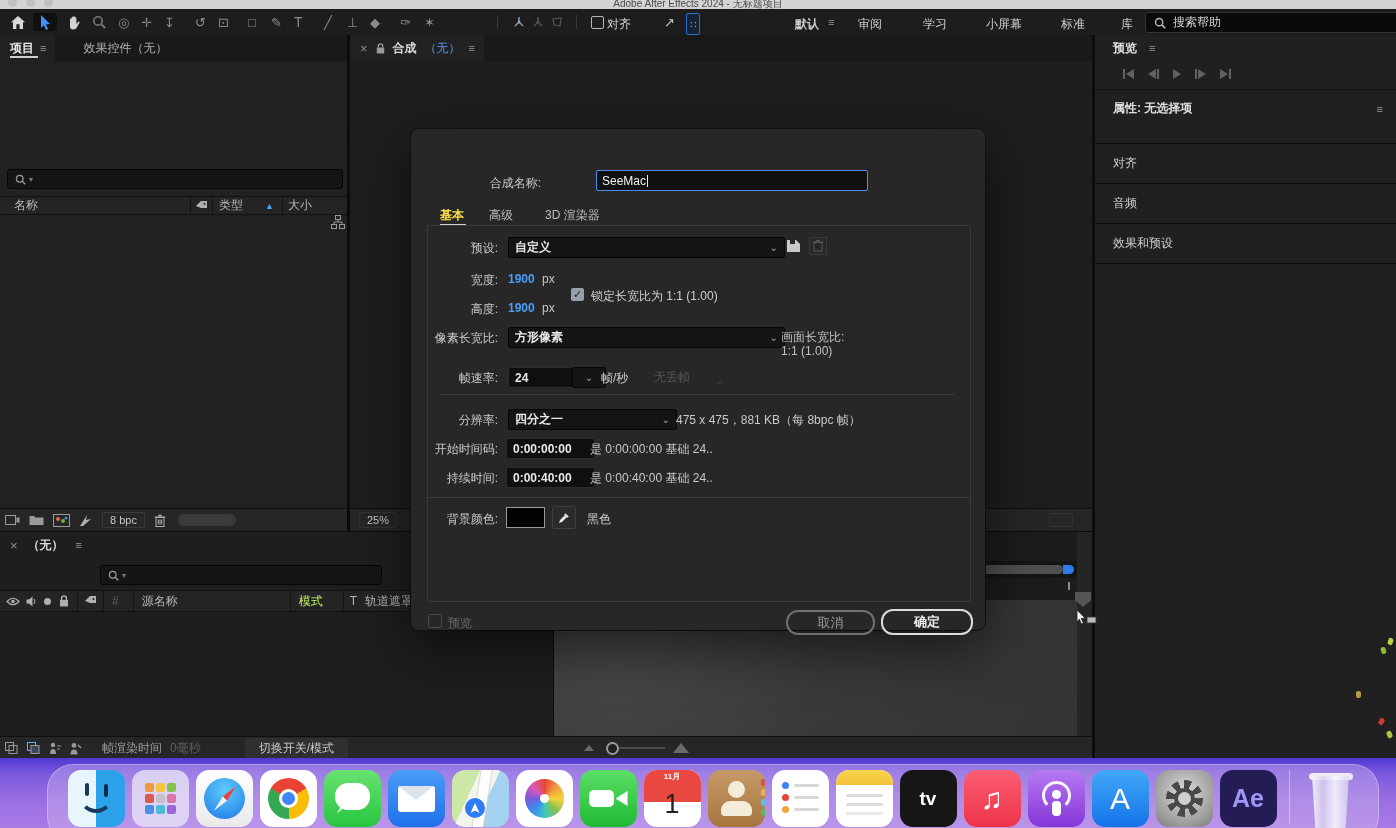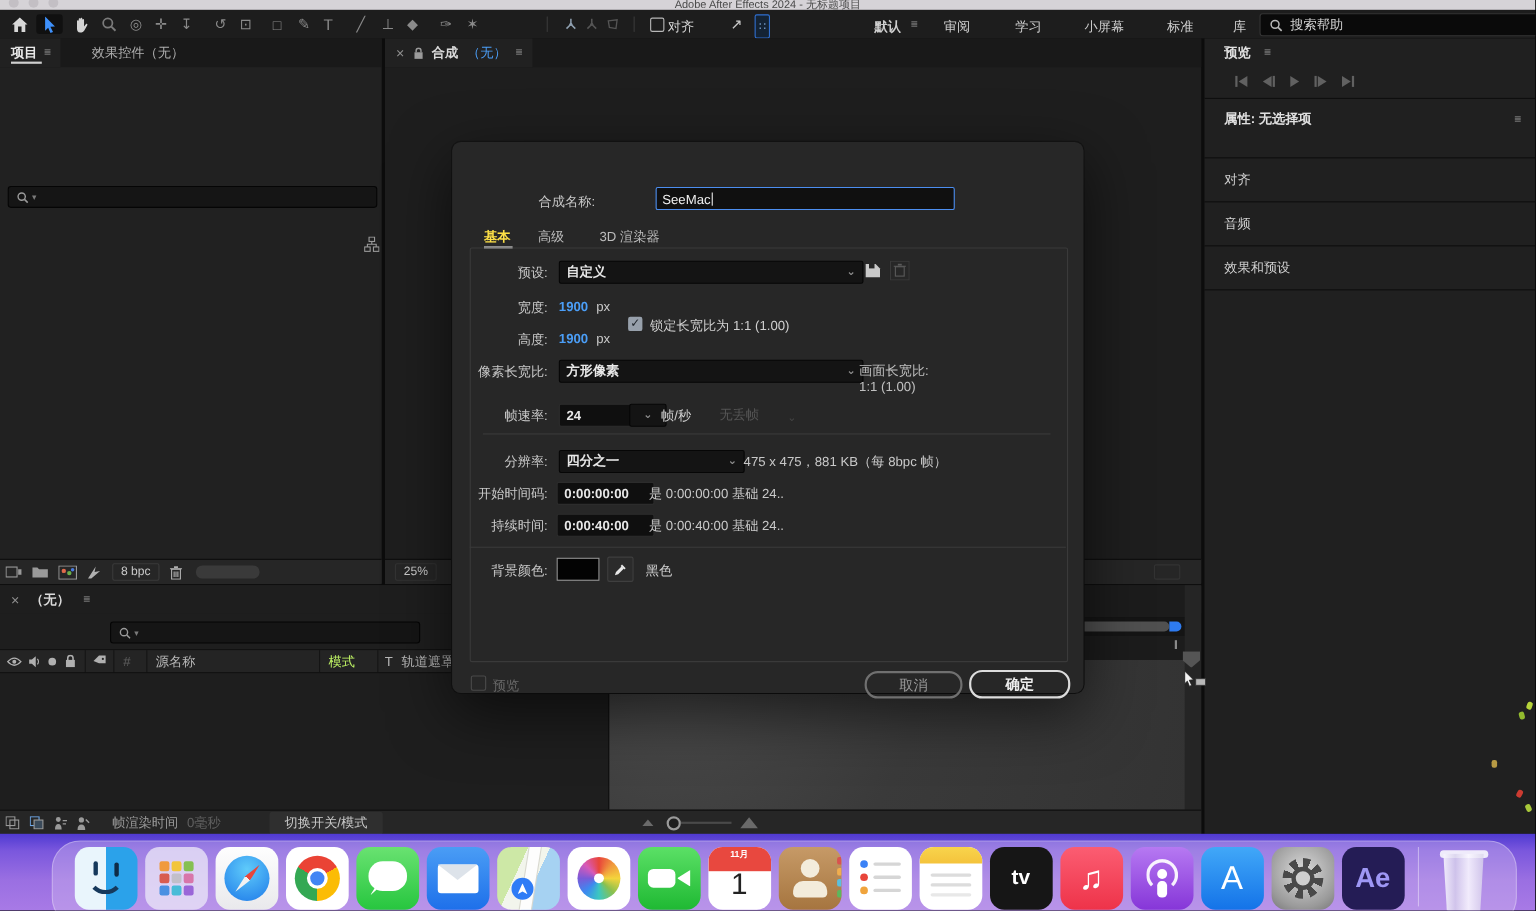--- a/index.html
+++ b/index.html
@@ -91,21 +91,21 @@
   .maps:after{content:"";position:absolute;left:13px;top:28px;width:20px;height:20px;border-radius:50%;background:#2f7cf6;}
   .m-arrow{position:absolute;left:19px;top:33px;width:9px;height:10px;background:#fff;clip-path:polygon(50% 0,100% 100%,50% 75%,0 100%);z-index:2;}
   .photos{background:#fff;}
   .photos:before{content:"";position:absolute;left:9px;top:9px;width:39px;height:39px;border-radius:50%;filter:blur(.4px);
     background:conic-gradient(#e8453a,#f09a3e,#f4d43c,#8ac04f,#3cc8c0,#3c8af0,#7a5ad8,#d85ab8,#e8453a);}
   .photos:after{content:"";position:absolute;left:24px;top:24px;width:9px;height:9px;border-radius:50%;background:#fff;}
   .ft{background:linear-gradient(180deg,#5be066,#1fb933);}
   .ft:before{content:"";position:absolute;left:9px;top:20px;width:25px;height:17px;background:#fff;border-radius:5px;}
   .ft:after{content:"";position:absolute;left:36px;top:21px;width:12px;height:15px;background:#fff;clip-path:polygon(0 50%,100% 0,100% 100%);}
   .cal{background:#fff;}
-  .cal-m{position:absolute;left:0;top:0;width:100%;height:22px;background:#e8483f;color:#fff;font-size:8px;text-align:center;line-height:14px;font-weight:bold;}
+  .cal-m{position:absolute;left:0;top:0;width:100%;height:32px;background:#e8483f;color:#fff;font-size:8px;text-align:center;line-height:14px;font-weight:bold;}
   .cal-d{position:absolute;left:0;top:14px;width:100%;text-align:center;font-size:27px;color:#222;font-weight:400;line-height:40px;}
   .cont{background:linear-gradient(180deg,#c69a67,#a6753f);}
   .cont:before{content:"";position:absolute;left:20px;top:11px;width:17px;height:17px;border-radius:50%;background:#f3ecdb;}
   .cont:after{content:"";position:absolute;left:13px;top:31px;width:31px;height:15px;border-radius:9px 9px 4px 4px;background:#f3ecdb;}
   .cont-tabs{position:absolute;right:0;top:9px;width:4px;height:7px;border-radius:2px 0 0 2px;background:#d9534f;box-shadow:0 10px 0 #f0ad4e,0 20px 0 #5bc0de,0 30px 0 #5cb85c;}
   .rem{background:#fff;}
   .rem:before{content:"";position:absolute;left:10px;top:12px;width:7px;height:7px;border-radius:50%;background:#3b82f6;box-shadow:0 12px 0 #e8453a,0 24px 0 #f0a43c;}
   .rem:after{content:"";position:absolute;left:22px;top:14px;width:25px;height:3px;border-radius:2px;background:#d6d6d6;box-shadow:0 12px 0 #d6d6d6,0 24px 0 #d6d6d6;}
   .notes{background:#fff;}
   .notes:before{content:"";position:absolute;left:0;top:0;width:100%;height:15px;background:linear-gradient(180deg,#f8d44c,#f4c33c);}
@@ -230,20 +230,33 @@
       <span style="margin-left:28px;color:#b0b0b0">效果控件（无）</span>
     </div>
     <div class="tab-underline" style="left:10px;top:21px;width:28px"></div>
     <div class="abs srch" style="left:7px;top:134px;width:320px;height:18px">
       <svg width="11" height="11" viewBox="0 0 14 14">
           <circle cx="6" cy="6" r="4.2" fill="none" stroke="#9a9a9a" stroke-width="1.6"></circle>
           <line x1="9.2" y1="9.2" x2="13" y2="13" stroke="#9a9a9a" stroke-width="1.8"></line>
         </svg>
       <span style="color:#7a7a7a;font-size:8px">▾</span>
     </div>
+    <div class="abs hdrrow" style="left:0;top:161px;width:347px;height:17px">
+      <span style="margin-left:14px;color:#b8b8b8">名称</span>
+      <span class="hdr-sep" style="margin-left:152px;height:17px"></span>
+      <svg width="13" height="12" viewBox="0 0 13 12" style="margin-left:4px">
+          <path d="M1 6 L6 1 H12 V8 H6 Z" fill="#b0b0b0"></path>
+          <circle cx="9.5" cy="4" r="1" fill="#242424"></circle>
+        </svg>
+      <span class="hdr-sep" style="margin-left:4px;height:17px"></span>
+      <span style="margin-left:6px;color:#b8b8b8">类型</span>
+      <span class="blue" style="margin-left:22px;font-size:9px">▲</span>
+      <span class="hdr-sep" style="margin-left:8px;height:17px"></span>
+      <span style="margin-left:5px;color:#b8b8b8">大小</span>
+    </div>
     <svg class="abs" style="left:331px;top:180px" width="14" height="14" viewBox="0 0 14 14">
         <rect x="4.5" y="0.5" width="5" height="4" fill="none" stroke="#9a9a9a"></rect>
         <rect x="0.5" y="9.5" width="5" height="4" fill="none" stroke="#9a9a9a"></rect>
         <rect x="8.5" y="9.5" width="5" height="4" fill="none" stroke="#9a9a9a"></rect>
         <path d="M7 4.5 V7 M3 9.5 V7 H11 V9.5" stroke="#9a9a9a" fill="none"></path>
       </svg>
   </div>
 
   <div class="abs botbar" style="left:0;top:508px;width:347px;height:22px">
     <svg width="15" height="12" viewBox="0 0 15 12" style="margin-left:5px">

